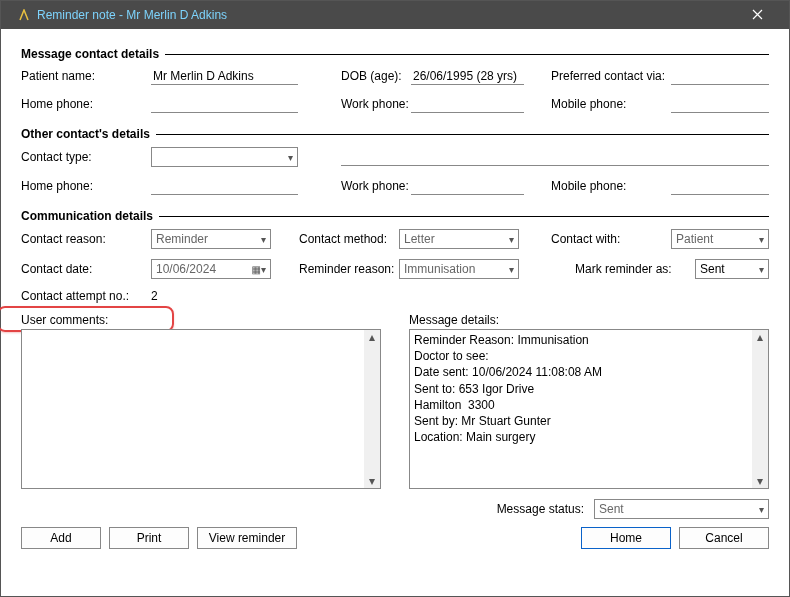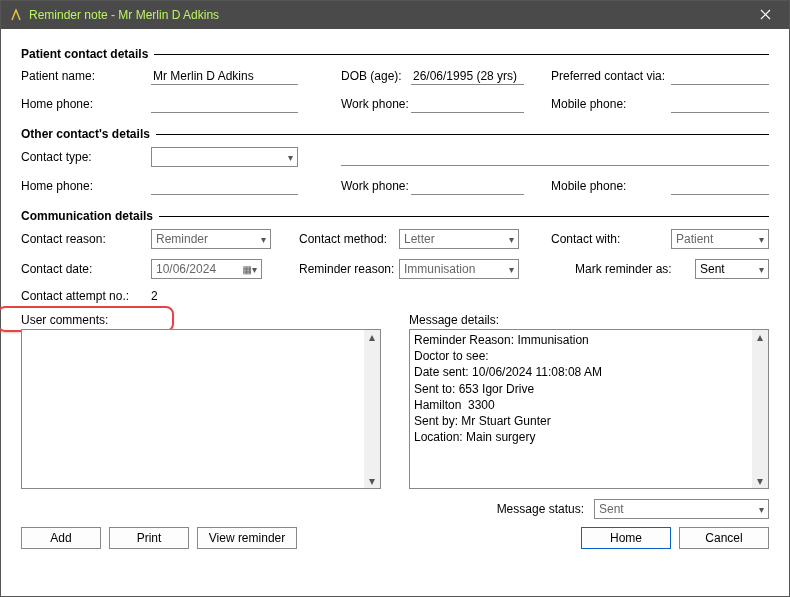--- a/index.html
+++ b/index.html
@@ -1,18 +1,18 @@
 <!DOCTYPE html>
 <html><head>
 <meta charset="utf-8">
 <style>
 * { box-sizing: border-box; font-family: "Segoe UI", Tahoma, sans-serif; font-size: 12px; }
 body { margin: 0; background: #fff; }
 .window { width: 790px; height: 597px; border: 1px solid #555; background: #fff; position: relative; display: flex; flex-direction: column; }
-.titlebar { height: 28px; background: #4a4a4a; color: #bef264; display: flex; align-items: center; padding: 0 8px; }
+.titlebar { height: 28px; background: #4a4a4a; color: #7dd3fc; display: flex; align-items: center; padding: 0 16px; }
 .titlebar .icon { width: 14px; height: 14px; margin-right: 6px; display: inline-flex; align-items: center; justify-content: center; }
 .titlebar .title { flex: 1; }
 .titlebar .close { width: 32px; text-align: center; color: #fff; font-size: 14px; cursor: default; }
 .content { flex: 1; padding: 14px 20px 14px 20px; position: relative; }
 .section-header { font-weight: bold; color: #000; margin-top: 4px; margin-bottom: 6px; position: relative; }
 .section-header::after { content: ""; position: absolute; left: 0; right: 0; top: 50%; border-top: 1px solid #000; z-index: 0; }
 .section-header span { background: #fff; padding-right: 6px; position: relative; z-index: 1; }
 .row { display: flex; align-items: center; margin-bottom: 10px; gap: 0; }
 .cell { display: flex; }
 .lbl { color: #000; white-space: nowrap; }
@@ -44,21 +44,21 @@
     <span class="title">Reminder note - Mr Merlin D Adkins</span>
     <span class="close">
       <svg width="11" height="11" viewBox="0 0 11 11">
           <path d="M1 1 L10 10 M10 1 L1 10" stroke="#fff" stroke-width="1.2"></path>
         </svg>
     </span>
   </div>
 
   <div class="content">
 
-    <div class="section-header"><span>Patient contact details</span></div>
+    <div class="section-header"><span>Message contact details</span></div>
     <div class="row">
       <div class="cell" style="width:130px">
           <span class="lbl">Patient name:</span>
         </div>
       <div class="cell" style="width:147px">
           <input class="fld" style="width: 147px;" value="Mr Merlin D Adkins">
         </div>
       <div class="cell" style="width:43px"></div>
       <div class="cell" style="width:70px">
           <span class="lbl">DOB (age):</span>
@@ -166,21 +166,21 @@
           <span>Patient</span>
           <span class="chev">▾</span>
         </div>
       </div>
     </div>
     <div class="row">
       <div class="cell" style="width:130px">
           <span class="lbl">Contact date:</span>
         </div>
       <div class="cell" style="width:120px">
-        <div class="select-box readonly" style="width:111px">
+        <div class="select-box readonly" style="width:120px">
           <span>10/06/2024</span>
           <span class="chev">▦▾</span>
         </div>
       </div>
       <div class="cell" style="width:28px"></div>
       <div class="cell" style="width:100px">
           <span class="lbl">Reminder reason:</span>
         </div>
       <div class="cell" style="width:144px">
         <div class="select-box readonly" style="width:120px">

